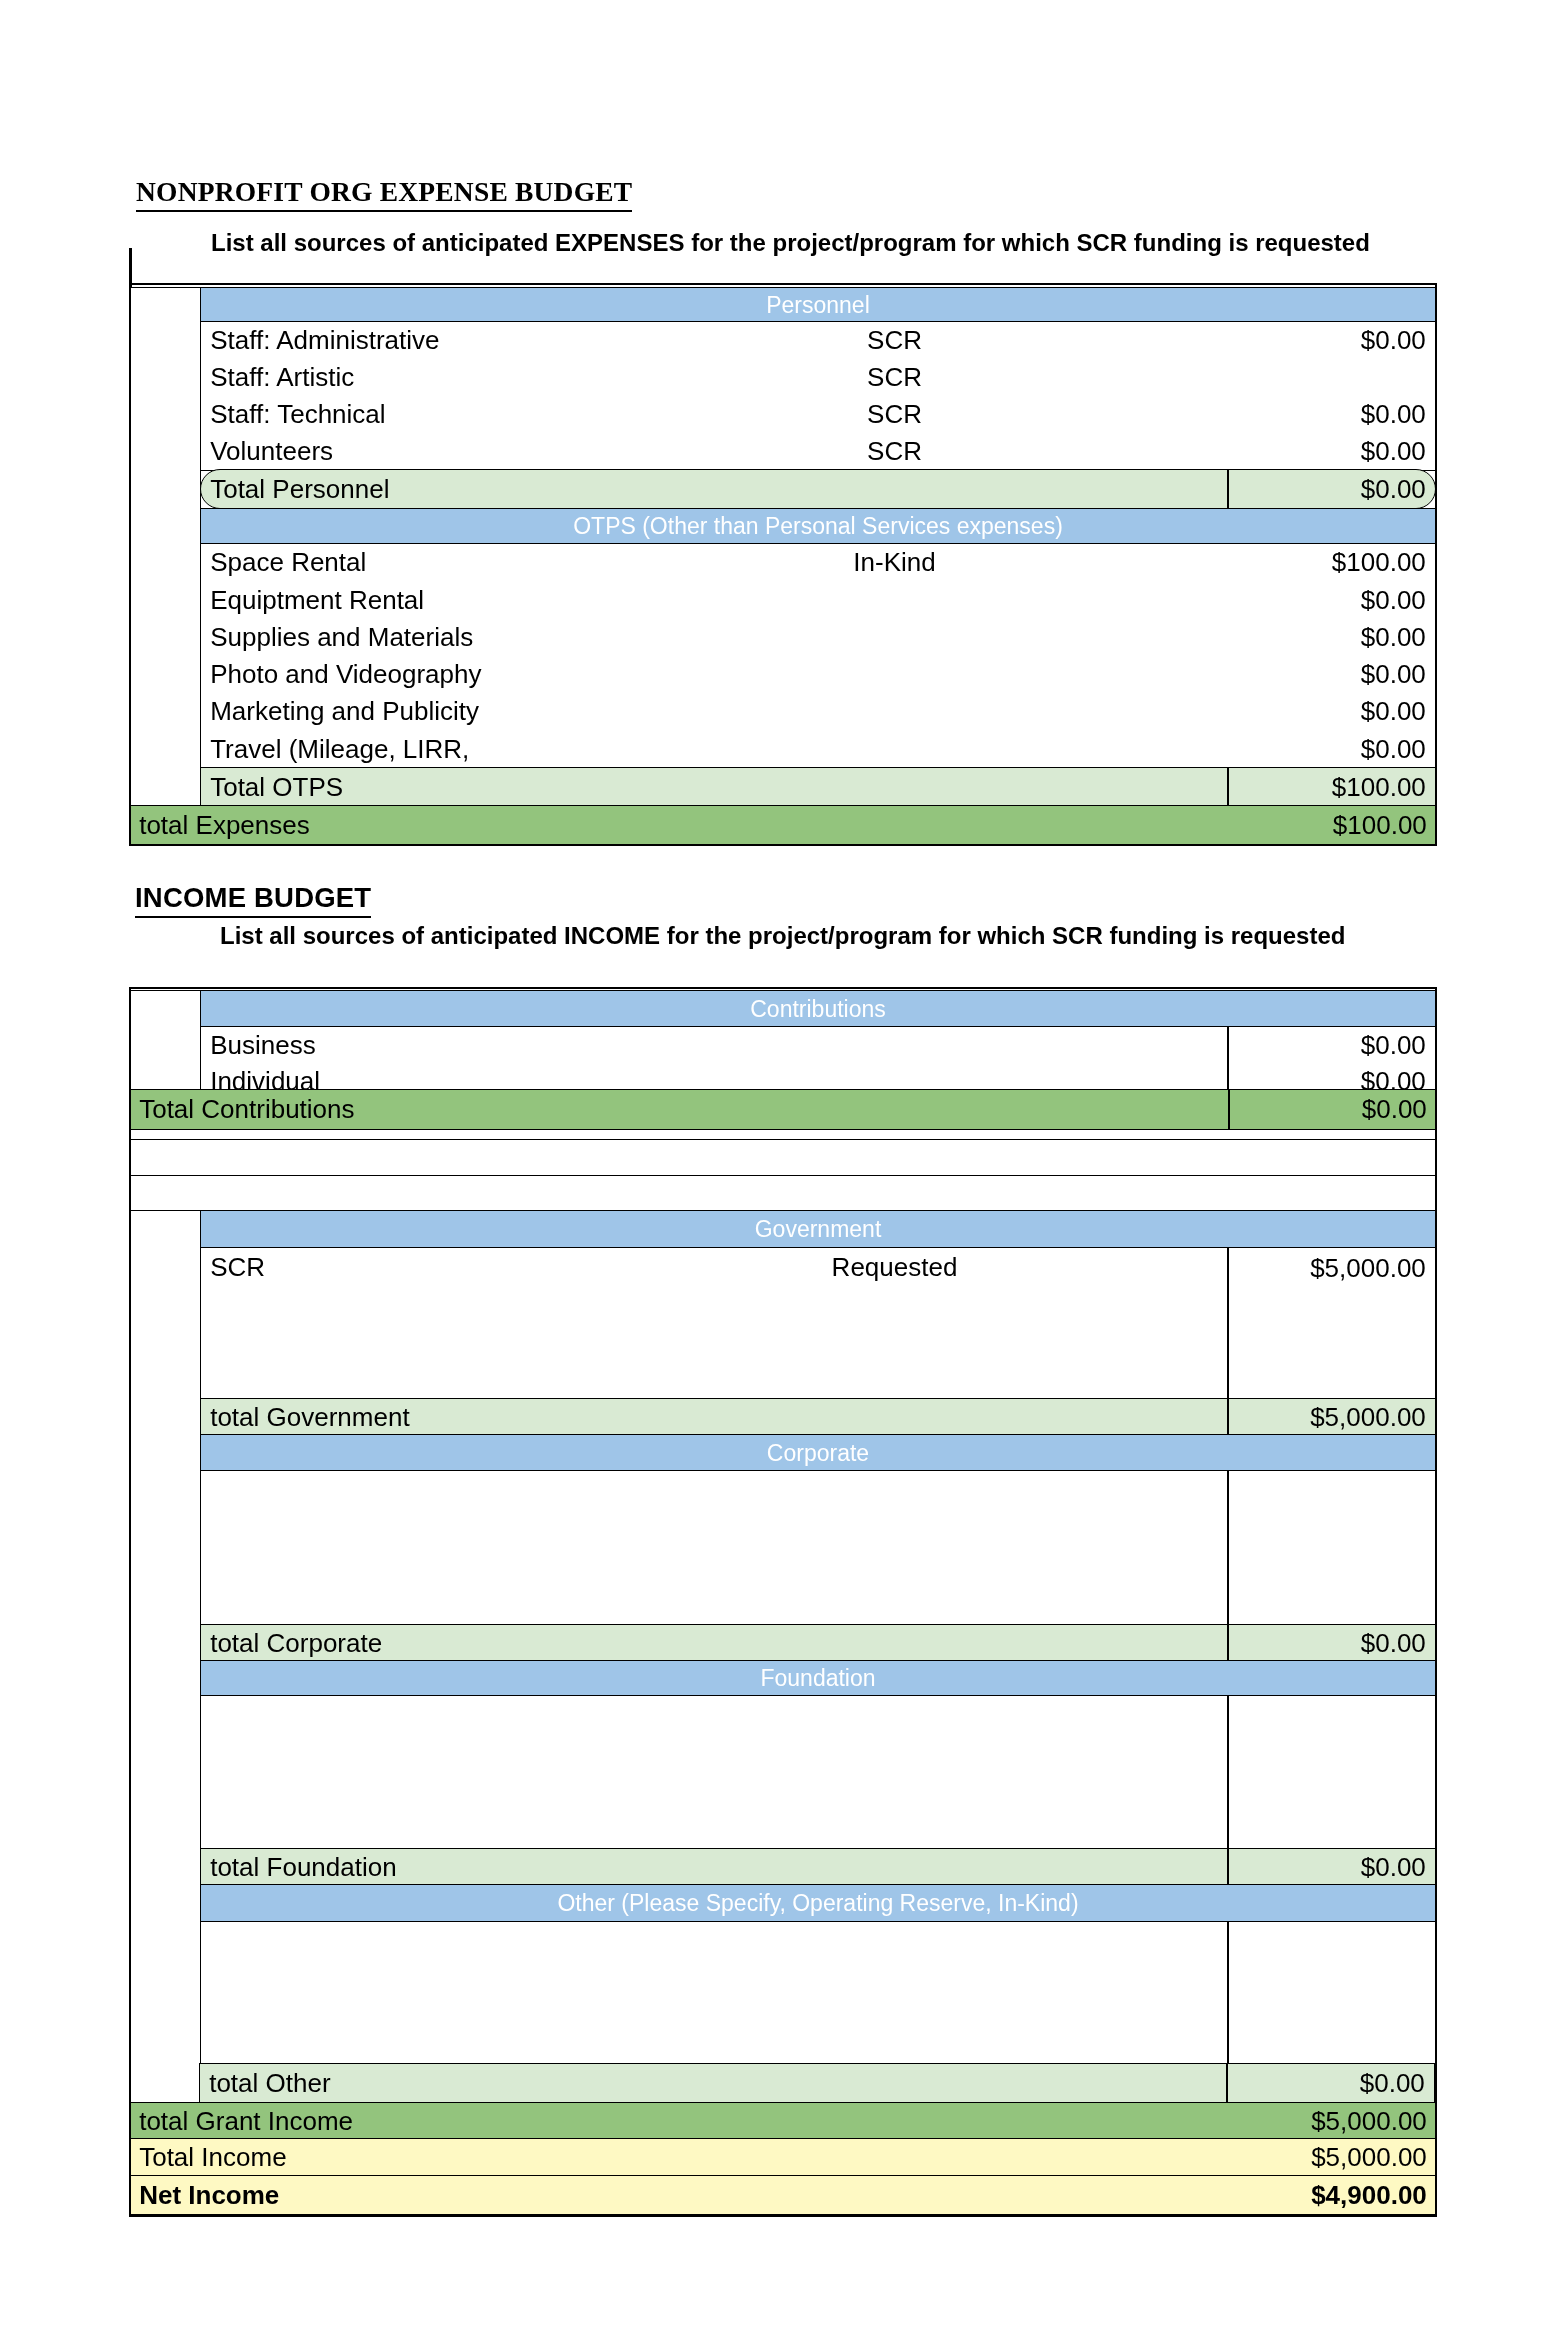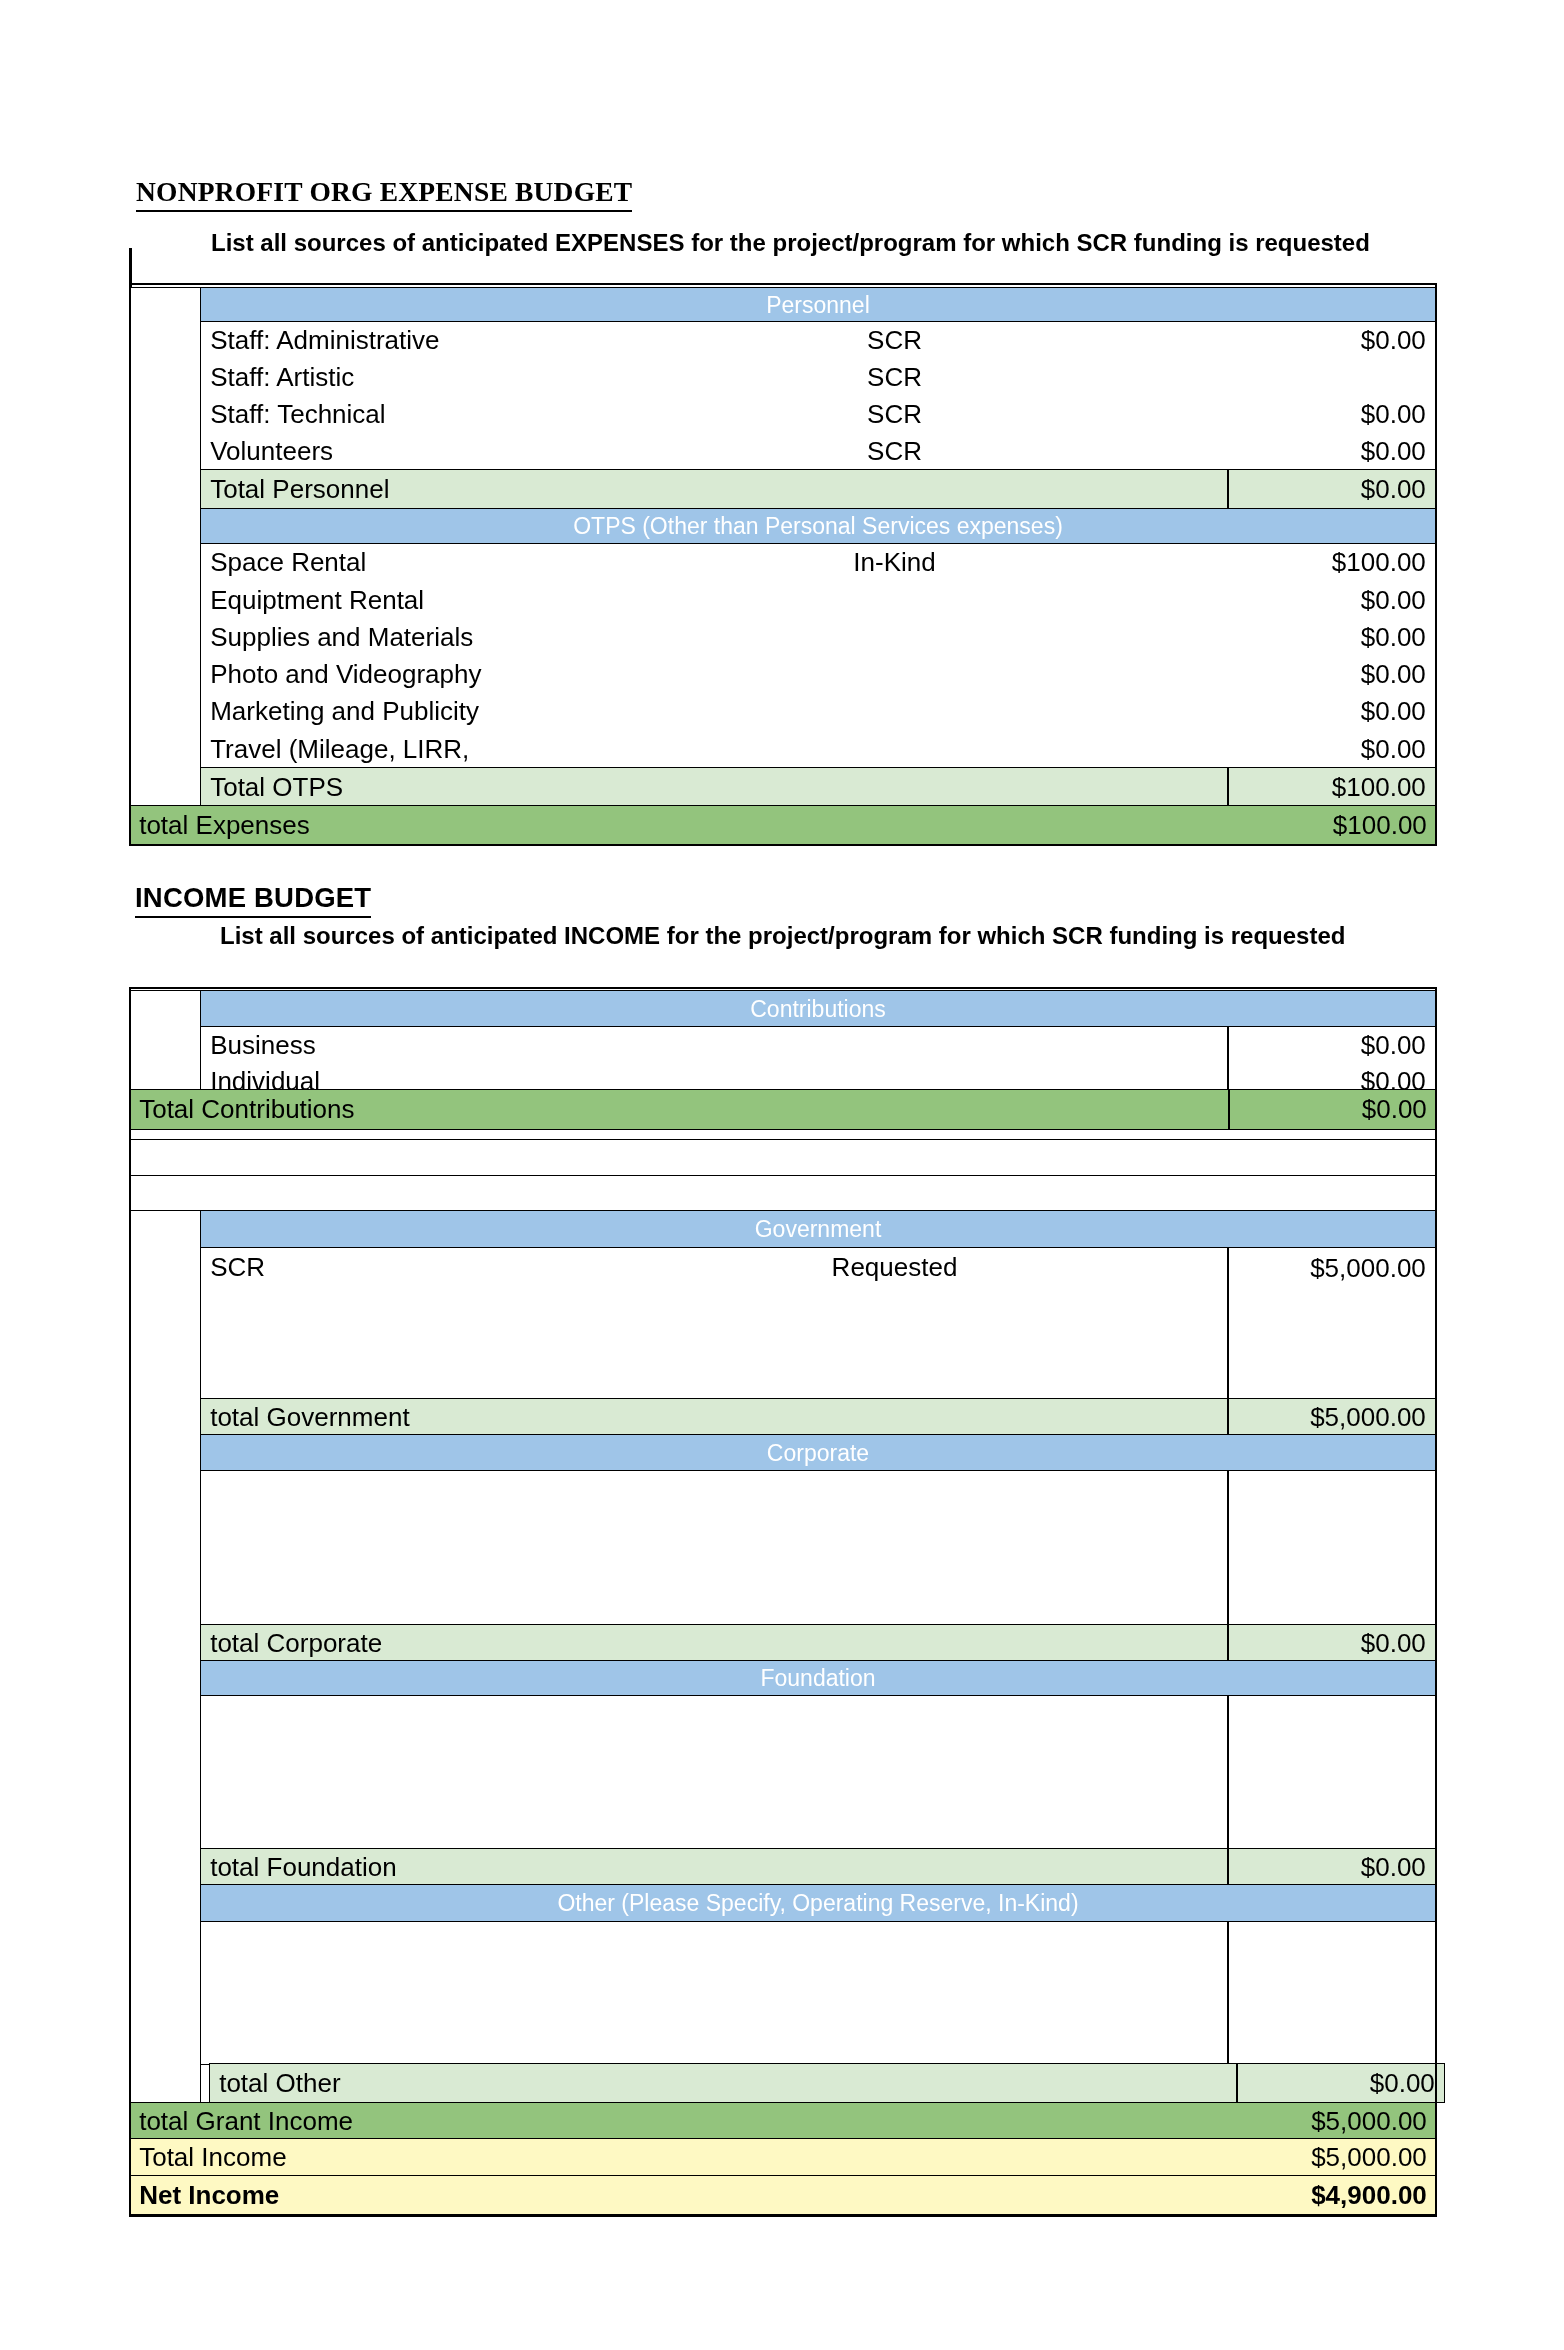--- a/index.html
+++ b/index.html
@@ -86,21 +86,21 @@
       <span class="amt">$0.00</span>
     </div>
     <div class="grid4">
       <span class="lbl">Volunteers</span>
       <span class="mid">SCR</span>
       <span></span>
       <span class="amt">$0.00</span>
     </div>
   </div>
 
-  <div class="row lg" style="left:200px;top:469px;width:1236px;height:40px;">
+  <div class="row lg" style="left:200px;top:469px;width:1236px;height:40px;border-radius:20px;">
     <span class="lbl flex1">Total Personnel</span>
     <span class="amtcol divl">$0.00</span>
   </div>
 
   <div class="row hdr" style="left:200px;top:508px;width:1236px;height:37px;">
     <span>OTPS (Other than Personal Services expenses)</span>
   </div>
 
   <div class="listbody" style="left:200px;top:543px;width:1236px;height:226px;">
     <div class="grid4">
@@ -219,21 +219,21 @@
     <span class="lbl flex1">total Foundation</span>
     <span class="amtcol divl">$0.00</span>
   </div>
 
   <div class="row hdr" style="left:200px;top:1884px;width:1236px;height:39px;">
     <span>Other (Please Specify, Operating Reserve, In-Kind)</span>
   </div>
   <div class="secbody" style="left:200px;top:1921px;width:1236px;height:144px;">
     <div class="bodyamtcol"></div>
   </div>
-  <div class="row lg" style="left:209px;top:2063px;width:1236px;height:40px;">
+  <div class="row lg" style="left:199px;top:2063px;width:1236px;height:40px;">
     <span class="lbl flex1">total Other</span>
     <span class="amtcol divl">$0.00</span>
   </div>
 
   <div class="row mg" style="left:129px;top:2102px;width:1308px;height:38px;">
     <span class="lbl flex1">total Grant Income</span>
     <span class="amtcol">$5,000.00</span>
   </div>
   <div class="row yl" style="left:129px;top:2138px;width:1308px;height:39px;">
     <span class="lbl flex1">Total Income</span>

